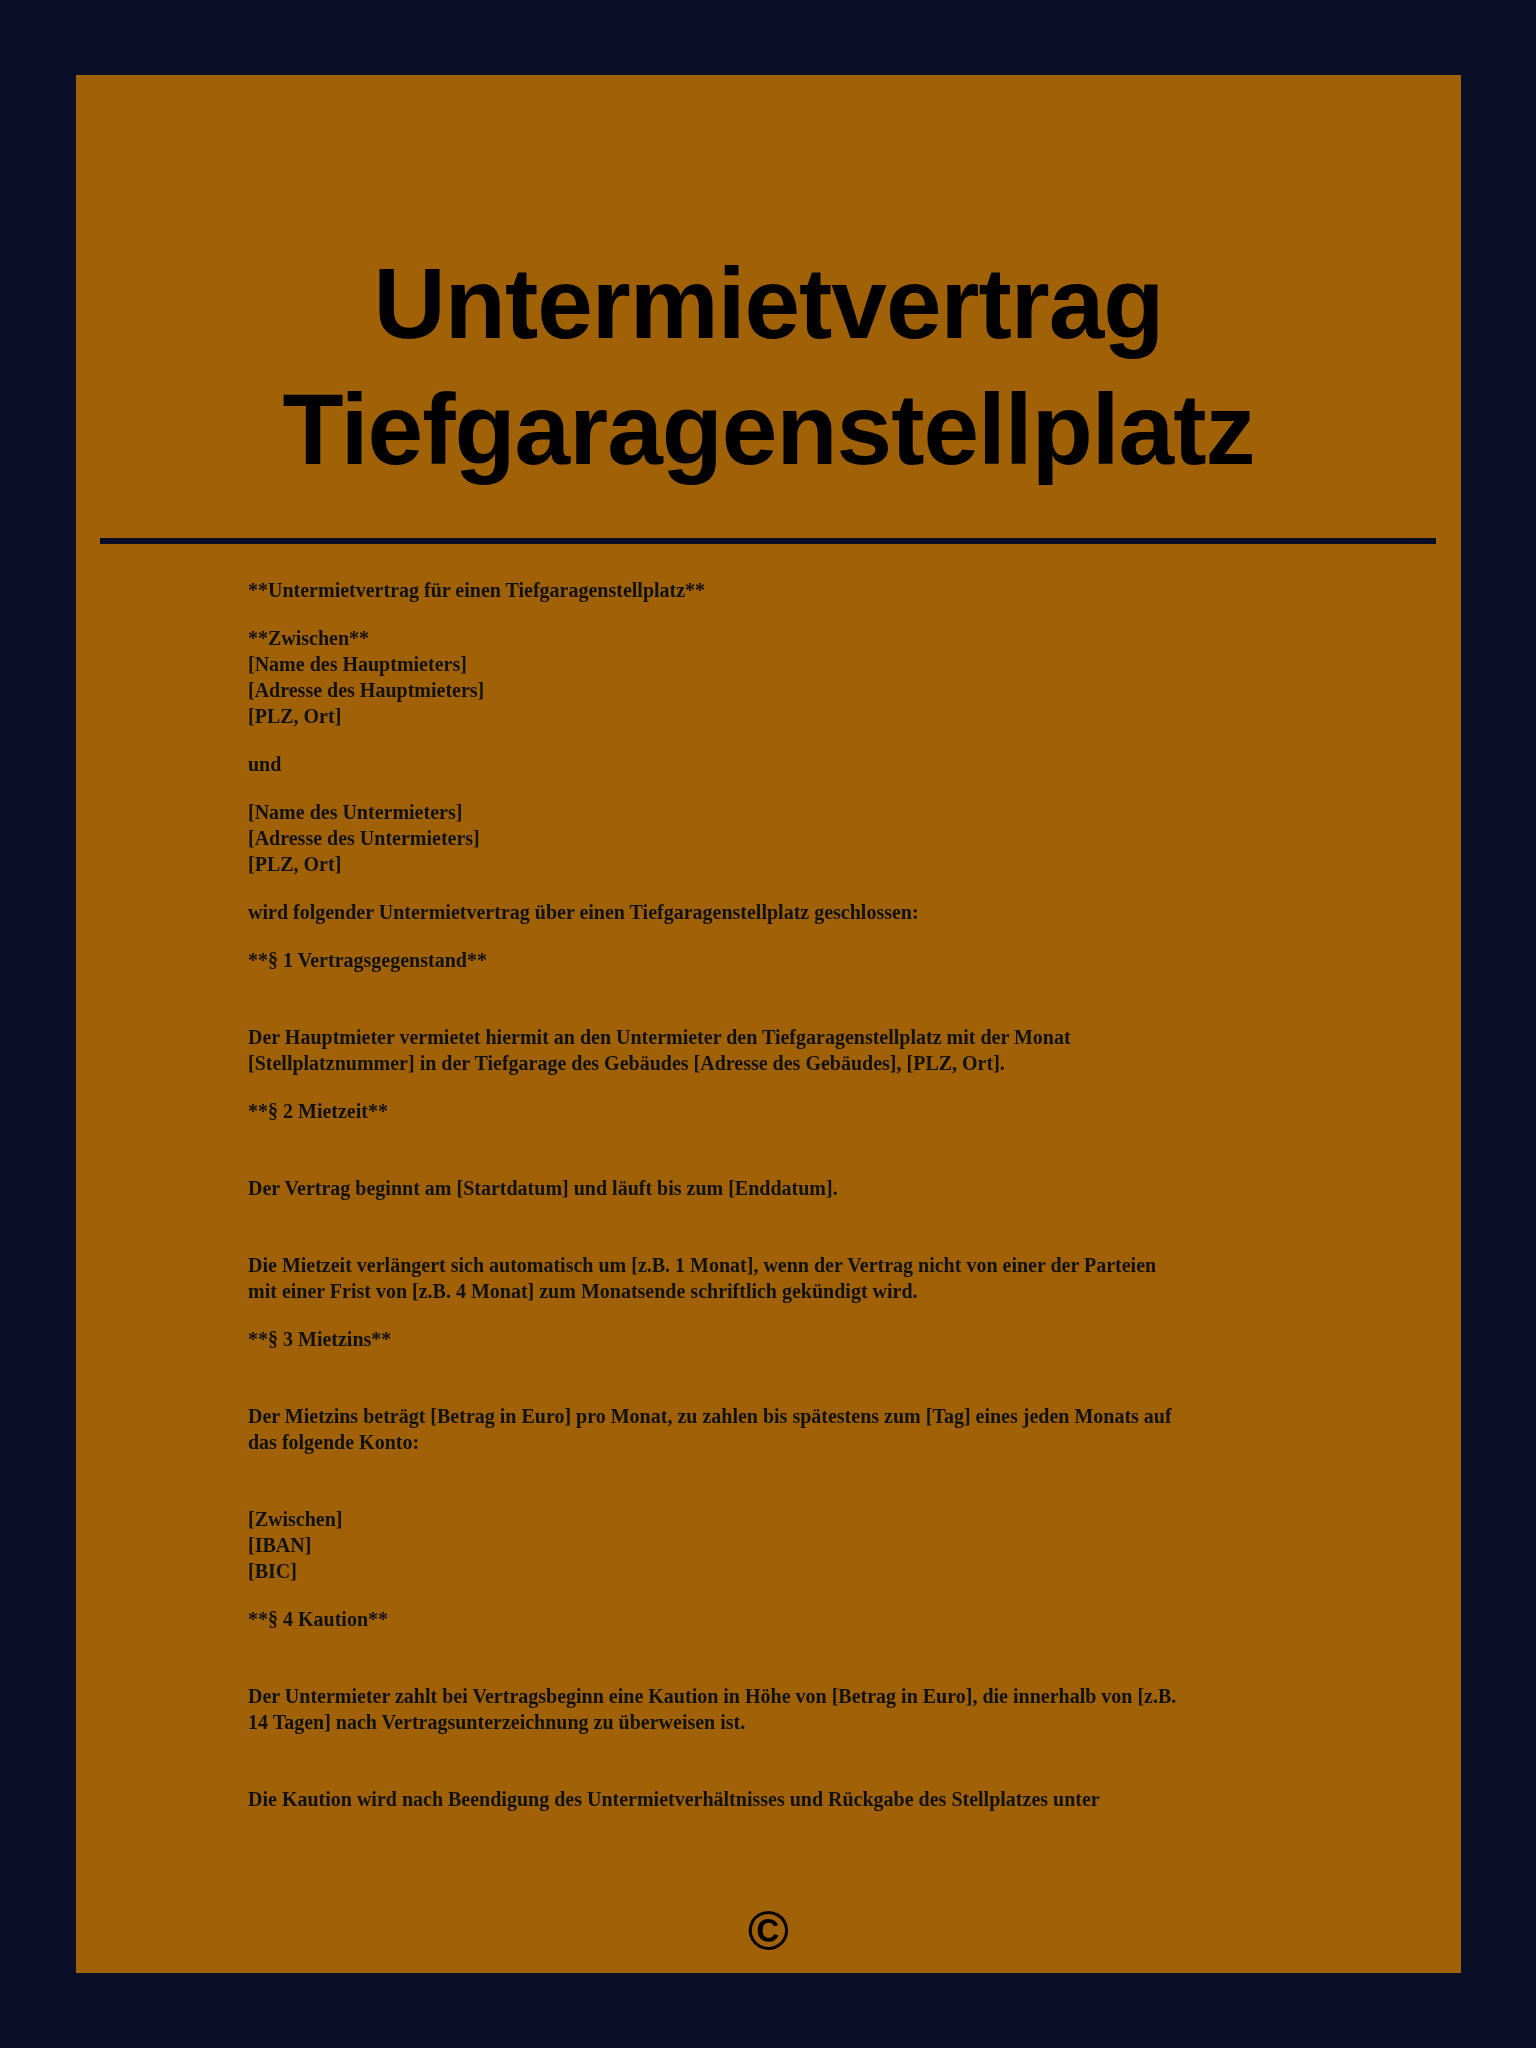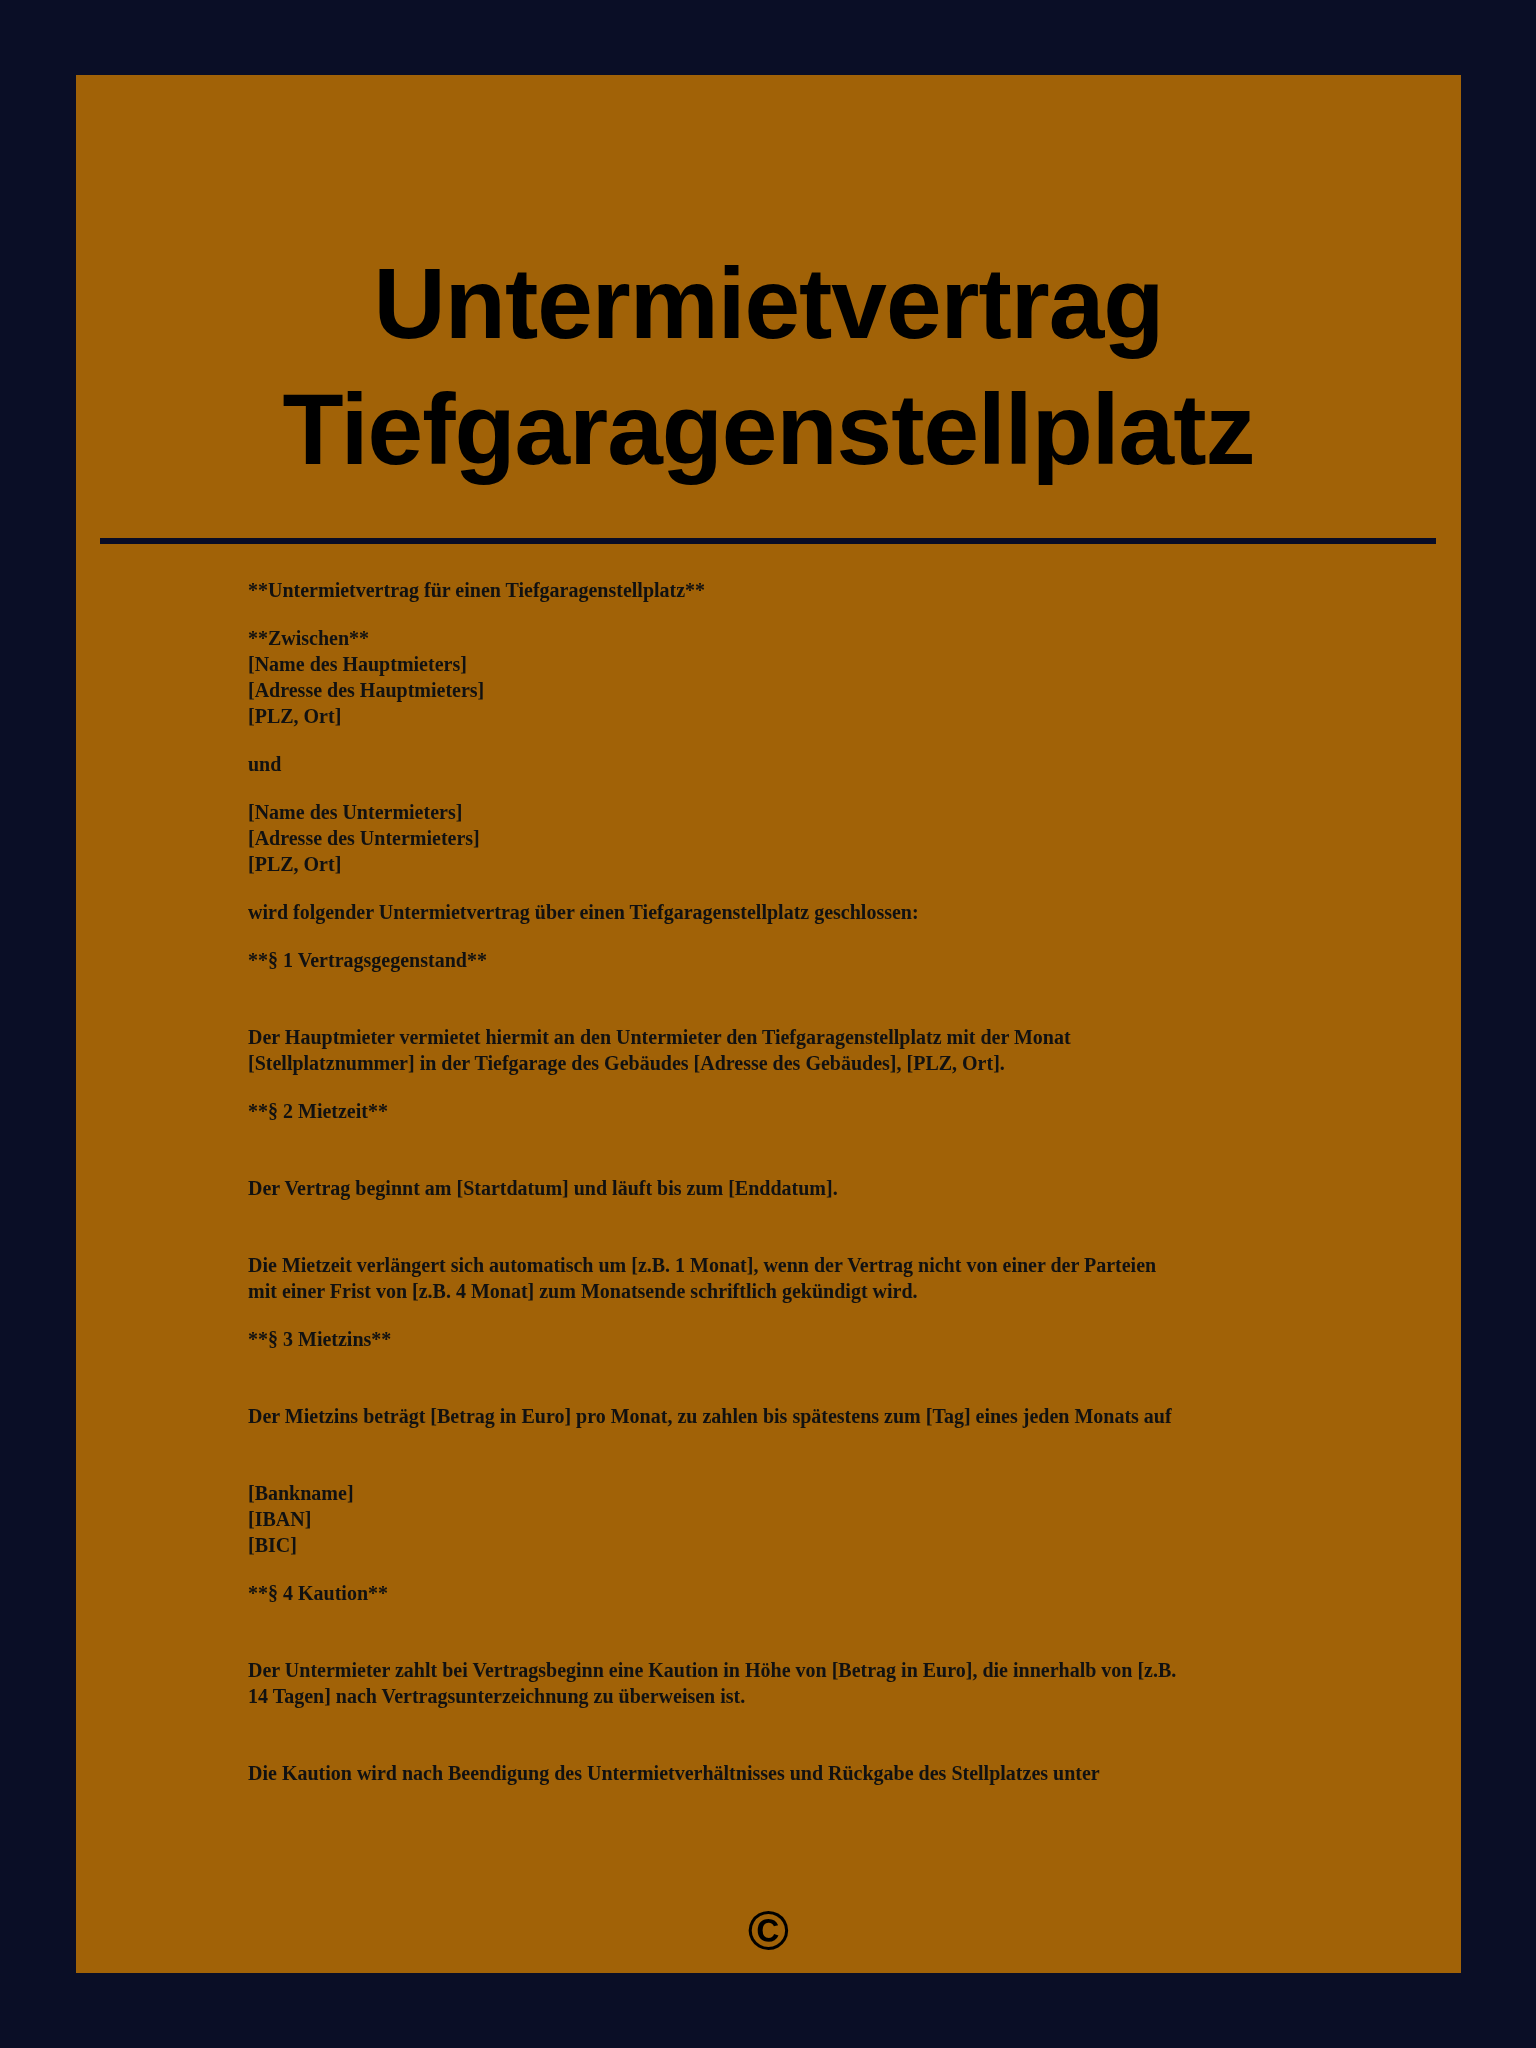--- a/index.html
+++ b/index.html
@@ -104,23 +104,24 @@
       </div>
       <div class="para gap-large">
         <div class="line">Die Mietzeit verlängert sich automatisch um [z.B. 1 Monat], wenn der Vertrag nicht von einer der Parteien</div>
         <div class="line">mit einer Frist von [z.B. 4 Monat] zum Monatsende schriftlich gekündigt wird.</div>
       </div>
       <div class="para gap-normal">
         <div class="line">**§ 3 Mietzins**</div>
       </div>
       <div class="para gap-large">
         <div class="line">Der Mietzins beträgt [Betrag in Euro] pro Monat, zu zahlen bis spätestens zum [Tag] eines jeden Monats auf</div>
+        <div class="line">das folgende Konto:</div>
       </div>
       <div class="para gap-large">
-        <div class="line">[Bankname]</div>
+        <div class="line">[Zwischen]</div>
         <div class="line">[IBAN]</div>
         <div class="line">[BIC]</div>
       </div>
       <div class="para gap-normal">
         <div class="line">**§ 4 Kaution**</div>
       </div>
       <div class="para gap-large">
         <div class="line">Der Untermieter zahlt bei Vertragsbeginn eine Kaution in Höhe von [Betrag in Euro], die innerhalb von [z.B.</div>
         <div class="line">14 Tagen] nach Vertragsunterzeichnung zu überweisen ist.</div>
       </div>

